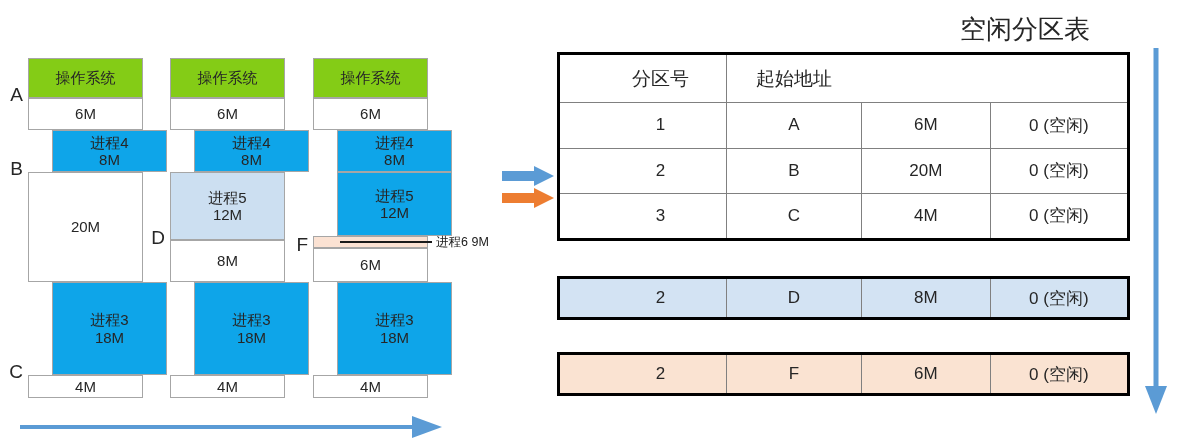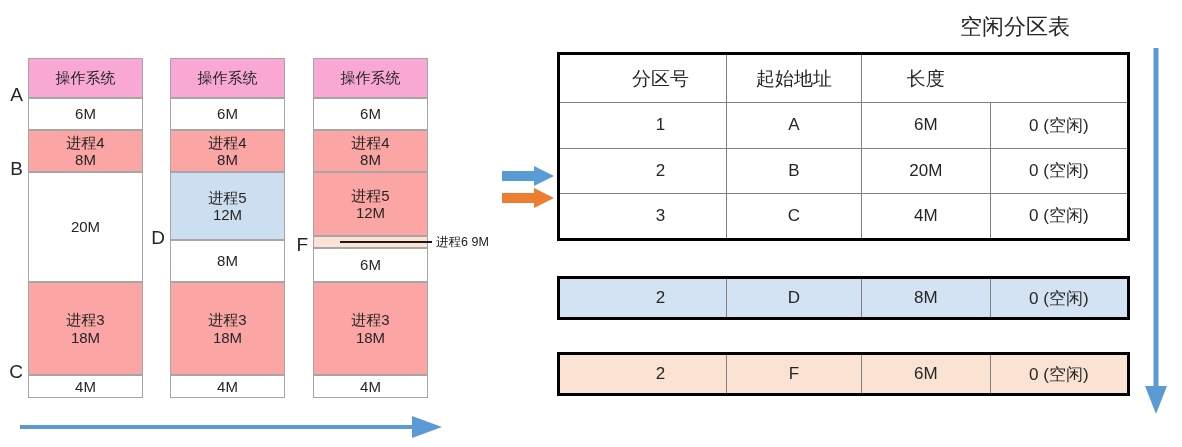--- a/index.html
+++ b/index.html
@@ -17,22 +17,22 @@
   .memcol{position:absolute;box-sizing:border-box;}
   .blk{
     position:absolute;left:0;width:100%;box-sizing:border-box;
     border:1px solid #a6a6a6;
     display:flex;flex-direction:column;align-items:center;justify-content:center;
     font-size:15px;line-height:1.15;text-align:center;
     background:#ffffff;
   }
   .blk .l1{display:block;}
   .blk .l2{display:block;}
-  .blk.os{background:#f9a8d4;}
-  .blk.proc{background:#fca5a5;}
+  .blk.os{background:#84cc16;}
+  .blk.proc{background:#0ea5e9;margin-left:24px;}
   .blk.blue{background:#ccdff1;}
   .blk.orange{background:#fbe2d3;}
   .blk.free{background:#ffffff;}
 
   
   .bound{
     position:absolute;font-size:19px;color:#262626;
     text-align:right;width:20px;
   }
 
@@ -42,21 +42,21 @@
   }
   .callout-text{
     position:absolute;font-size:12.5px;color:#1a1a1a;white-space:nowrap;
   }
 
   
   .xfer{position:absolute;}
 
   
   .tbl-title{
-    position:absolute;font-size:22px;color:#262626;white-space:nowrap;
+    position:absolute;font-size:26px;color:#262626;white-space:nowrap;
   }
   .tbl{
     position:absolute;box-sizing:border-box;
     border:3px solid #000000;
     display:flex;flex-direction:column;
     background:#ffffff;
   }
   .trow{display:flex;flex:1 1 auto;padding-left:35px;}
   .trow + .trow{border-top:1.5px solid #808080;}
   .tcell{
@@ -186,21 +186,20 @@
     <line x1="14" y1="4" x2="14" y2="345" stroke="#5b9bd5" stroke-width="5"></line>
     <polygon points="3,342 25,342 14,370" fill="#5b9bd5"></polygon>
   </svg>
 
   <div class="tbl-title" style="left:960px;top:12px;">空闲分区表</div>
 
   <div class="tbl" id="main-table" style="left:557px;top:52px;width:573px;height:189px;">
       <div class="trow hrow">
         <div class="tcell c0">分区号</div>
         <div class="tcell c1">起始地址</div>
-        <div class="tcell c2">长度</div>
       </div>
       <div class="trow">
         <div class="tcell c0">1</div>
         <div class="tcell c1">A</div>
         <div class="tcell c2">6M</div>
         <div class="tcell c3">0 (空闲)</div>
       </div>
       <div class="trow">
         <div class="tcell c0">2</div>
         <div class="tcell c1">B</div>

